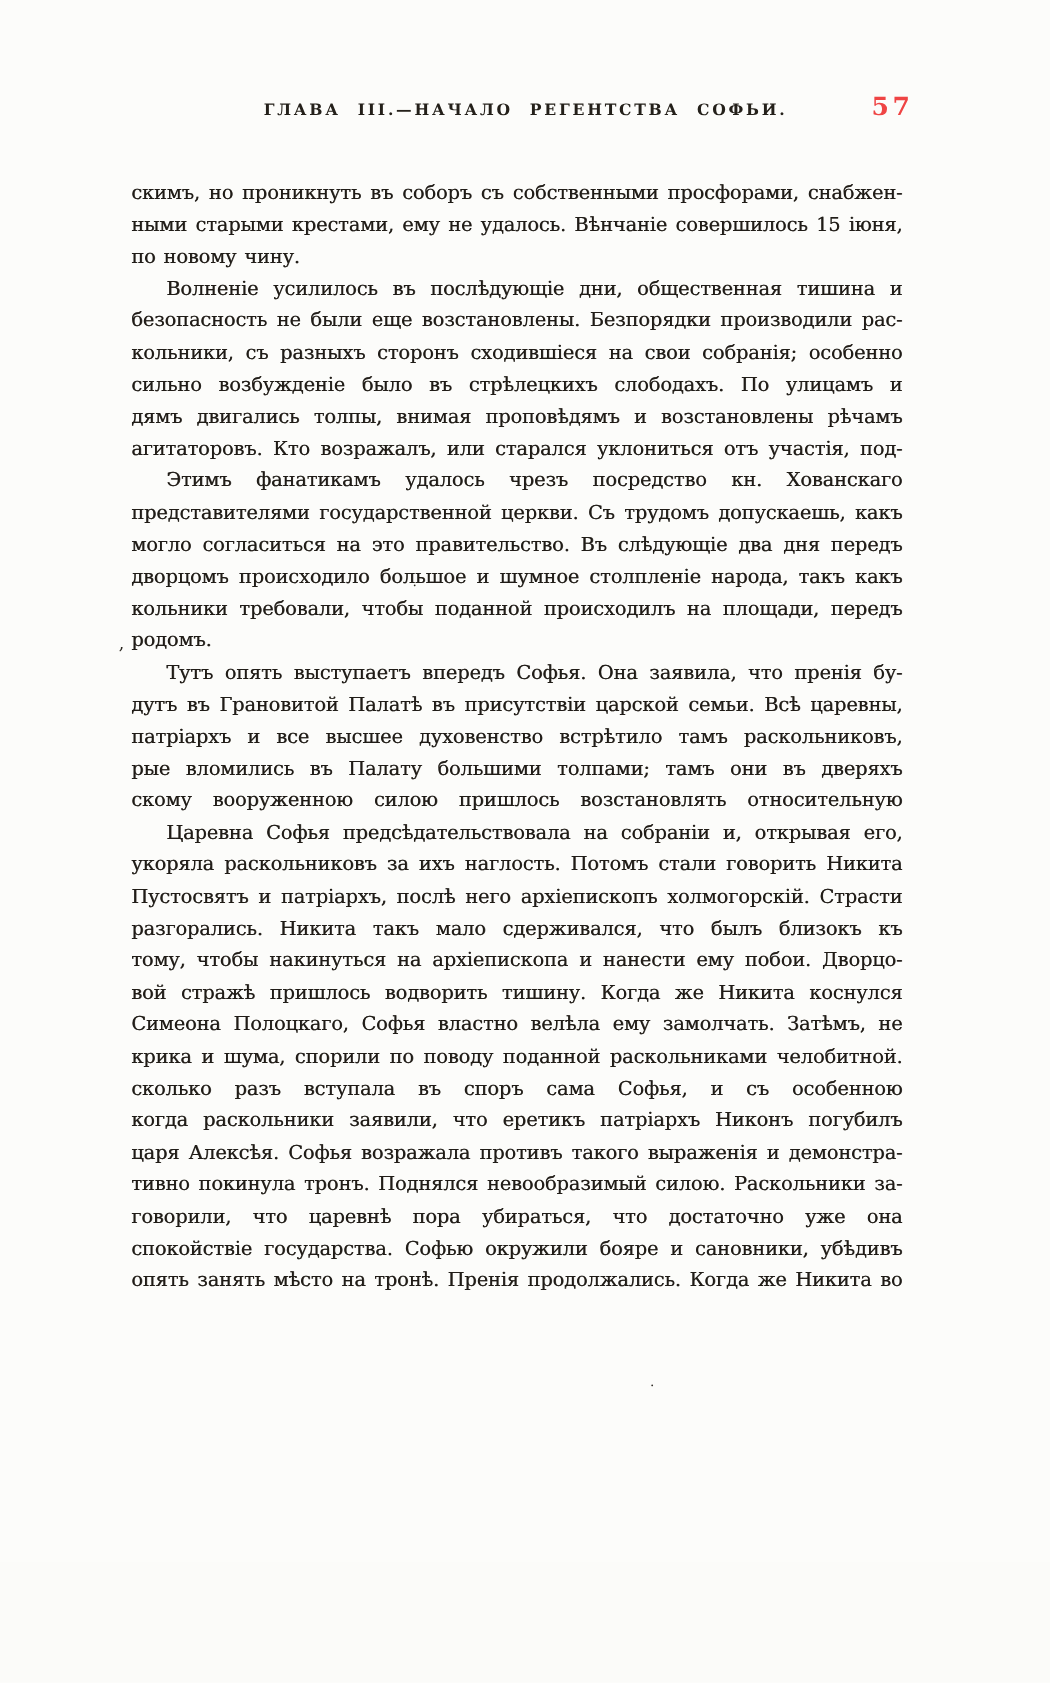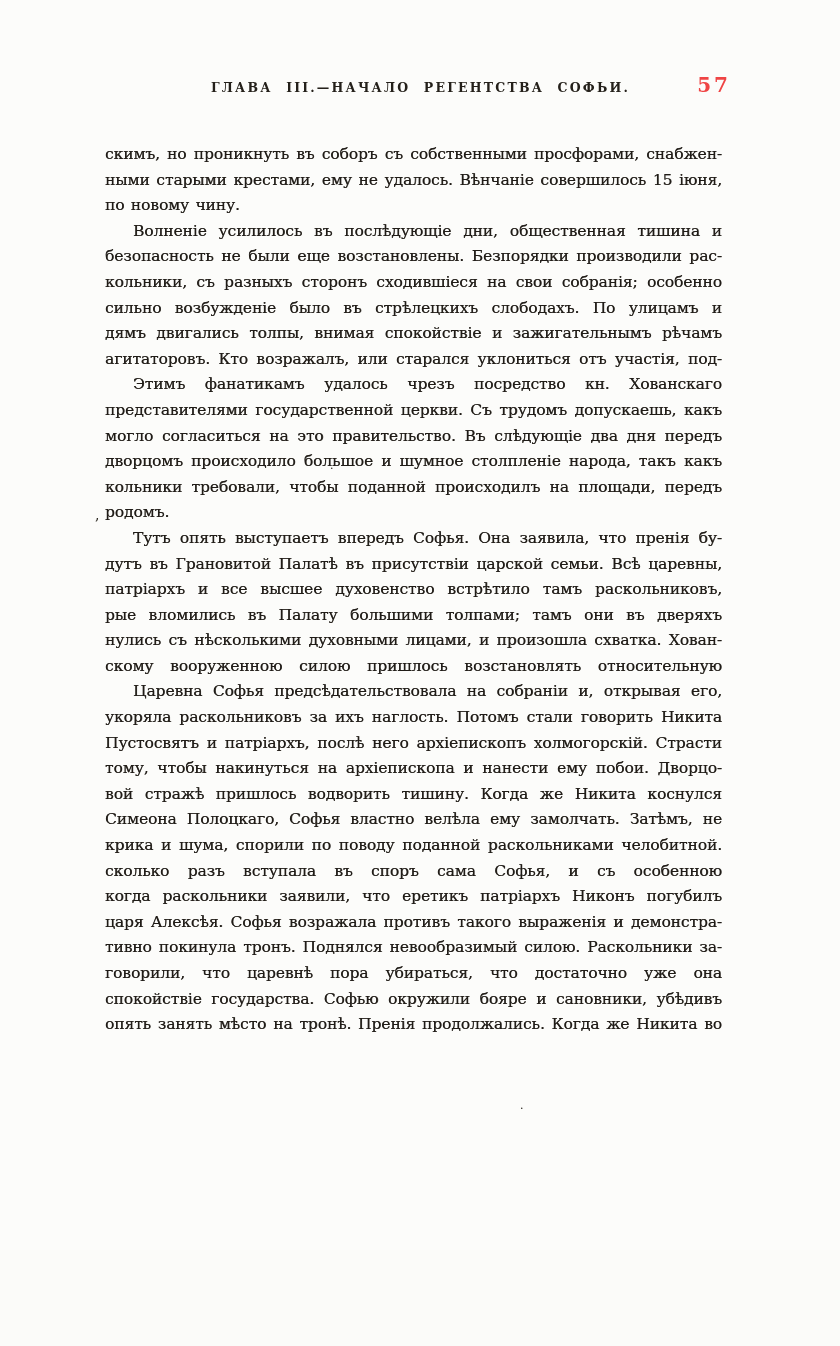--- a/index.html
+++ b/index.html
@@ -100,37 +100,37 @@
 
   <main class="body-block">
 
   <div class="text-line">скимъ, но проникнуть въ соборъ съ собственными просфорами, снабжен-</div>
       <div class="text-line">ными старыми крестами, ему не удалось. Вѣнчаніе совершилось 15 іюня,</div>
       <div class="text-line para-end">по новому чину.</div>
       <div class="text-line indent">Волненіе усилилось въ послѣдующіе дни, общественная тишина и</div>
       <div class="text-line">безопасность не были еще возстановлены. Безпорядки производили рас-</div>
       <div class="text-line">кольники, съ разныхъ сторонъ сходившіеся на свои собранія; особенно</div>
       <div class="text-line">сильно возбужденіе было въ стрѣлецкихъ слободахъ. По улицамъ и площа-</div>
-      <div class="text-line">дямъ двигались толпы, внимая спокойствіе и зажигательнымъ рѣчамъ</div>
+      <div class="text-line">дямъ двигались толпы, внимая проповѣдямъ и возстановлены рѣчамъ</div>
       <div class="text-line">агитаторовъ. Кто возражалъ, или старался уклониться отъ участія, под-</div>
       <div class="text-line indent">Этимъ фанатикамъ удалось чрезъ посредство кн. Хованскаго добиться,</div>
       <div class="text-line">представителями государственной церкви. Съ трудомъ допускаешь, какъ</div>
       <div class="text-line">могло согласиться на это правительство. Въ слѣдующіе два дня передъ</div>
       <div class="text-line">дворцомъ происходило большое и шумное столпленіе народа, такъ какъ рас-</div>
       <div class="text-line">кольники требовали, чтобы поданной происходилъ на площади, передъ на-</div>
       <div class="text-line para-end">родомъ.</div>
       <div class="text-line indent">Тутъ опять выступаетъ впередъ Софья. Она заявила, что пренія бу-</div>
       <div class="text-line">дутъ въ Грановитой Палатѣ въ присутствіи царской семьи. Всѣ царевны,</div>
       <div class="text-line">патріархъ и все высшее духовенство встрѣтило тамъ раскольниковъ, кото-</div>
       <div class="text-line">рые вломились въ Палату большими толпами; тамъ они въ дверяхъ столк-</div>
-      <div class="text-line">нулись съ нѣсколькими духовными лицами, и произошла схватка. Хован-</div>
       <div class="text-line">скому вооруженною силою пришлось возстановлять относительную тишину.</div>
       <div class="text-line indent">Царевна Софья предсѣдательствовала на собраніи и, открывая его,</div>
       <div class="text-line">укоряла раскольниковъ за ихъ наглость. Потомъ стали говорить Никита</div>
       <div class="text-line">Пустосвятъ и патріархъ, послѣ него архіепископъ холмогорскій. Страсти</div>
+      <div class="text-line">разгорались. Никита такъ мало сдерживался, что былъ близокъ къ</div>
       <div class="text-line">тому, чтобы накинуться на архіепископа и нанести ему побои. Дворцо-</div>
       <div class="text-line">вой стражѣ пришлось водворить тишину. Когда же Никита коснулся ученія</div>
       <div class="text-line">Симеона Полоцкаго, Софья властно велѣла ему замолчать. Затѣмъ, не безъ</div>
       <div class="text-line">крика и шума, спорили по поводу поданной раскольниками челобитной. Нѣ-</div>
       <div class="text-line">сколько разъ вступала въ споръ сама Софья, и съ особенною горячностью,</div>
       <div class="text-line">когда раскольники заявили, что еретикъ патріархъ Никонъ погубилъ душу</div>
       <div class="text-line">царя Алексѣя. Софья возражала противъ такого выраженія и демонстра-</div>
       <div class="text-line">тивно покинула тронъ. Поднялся невообразимый силою. Раскольники за-</div>
       <div class="text-line">говорили, что царевнѣ пора убираться, что достаточно уже она смущаетъ</div>
       <div class="text-line">спокойствіе государства. Софью окружили бояре и сановники, убѣдивъ</div>

